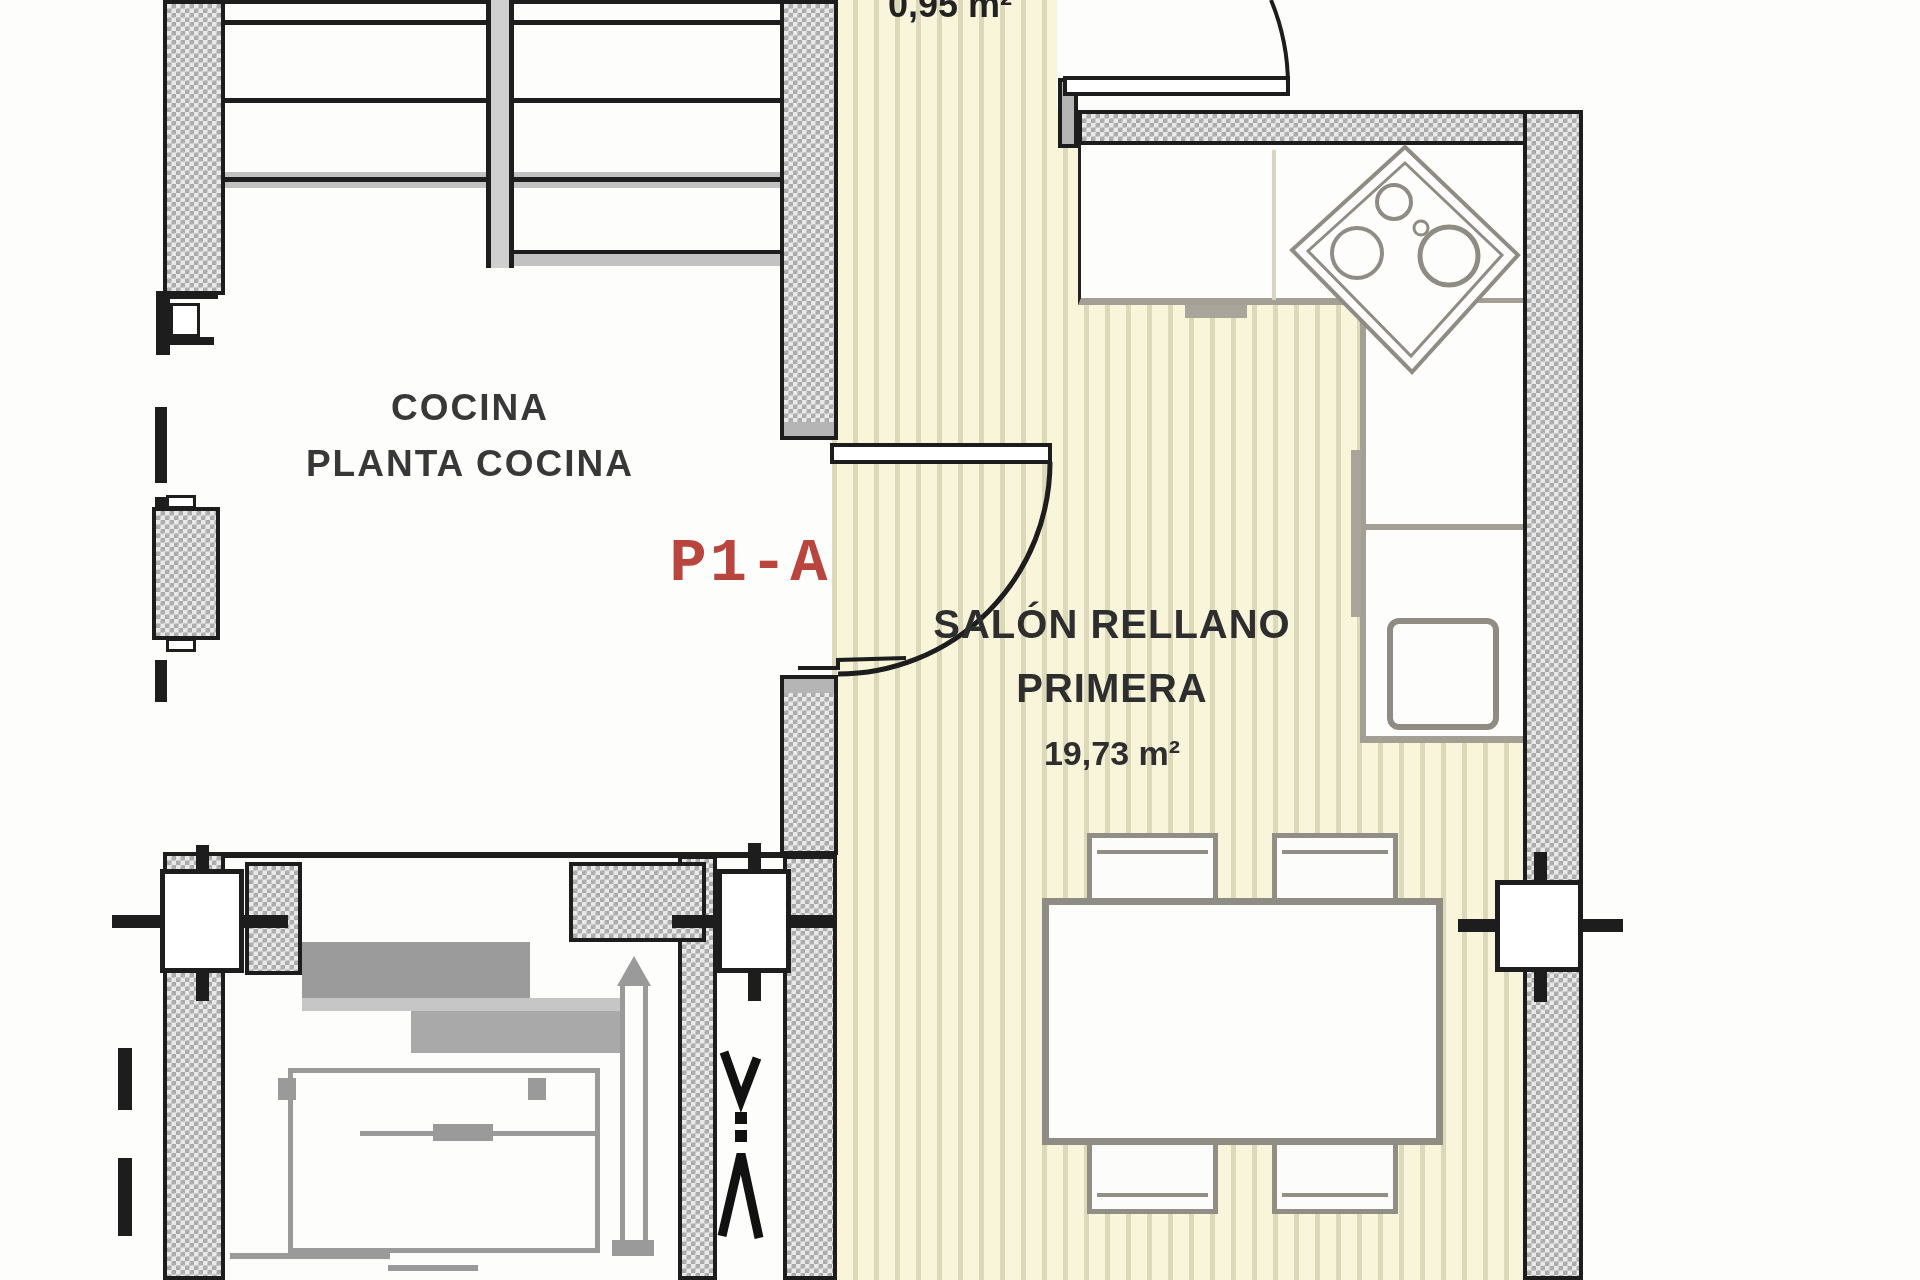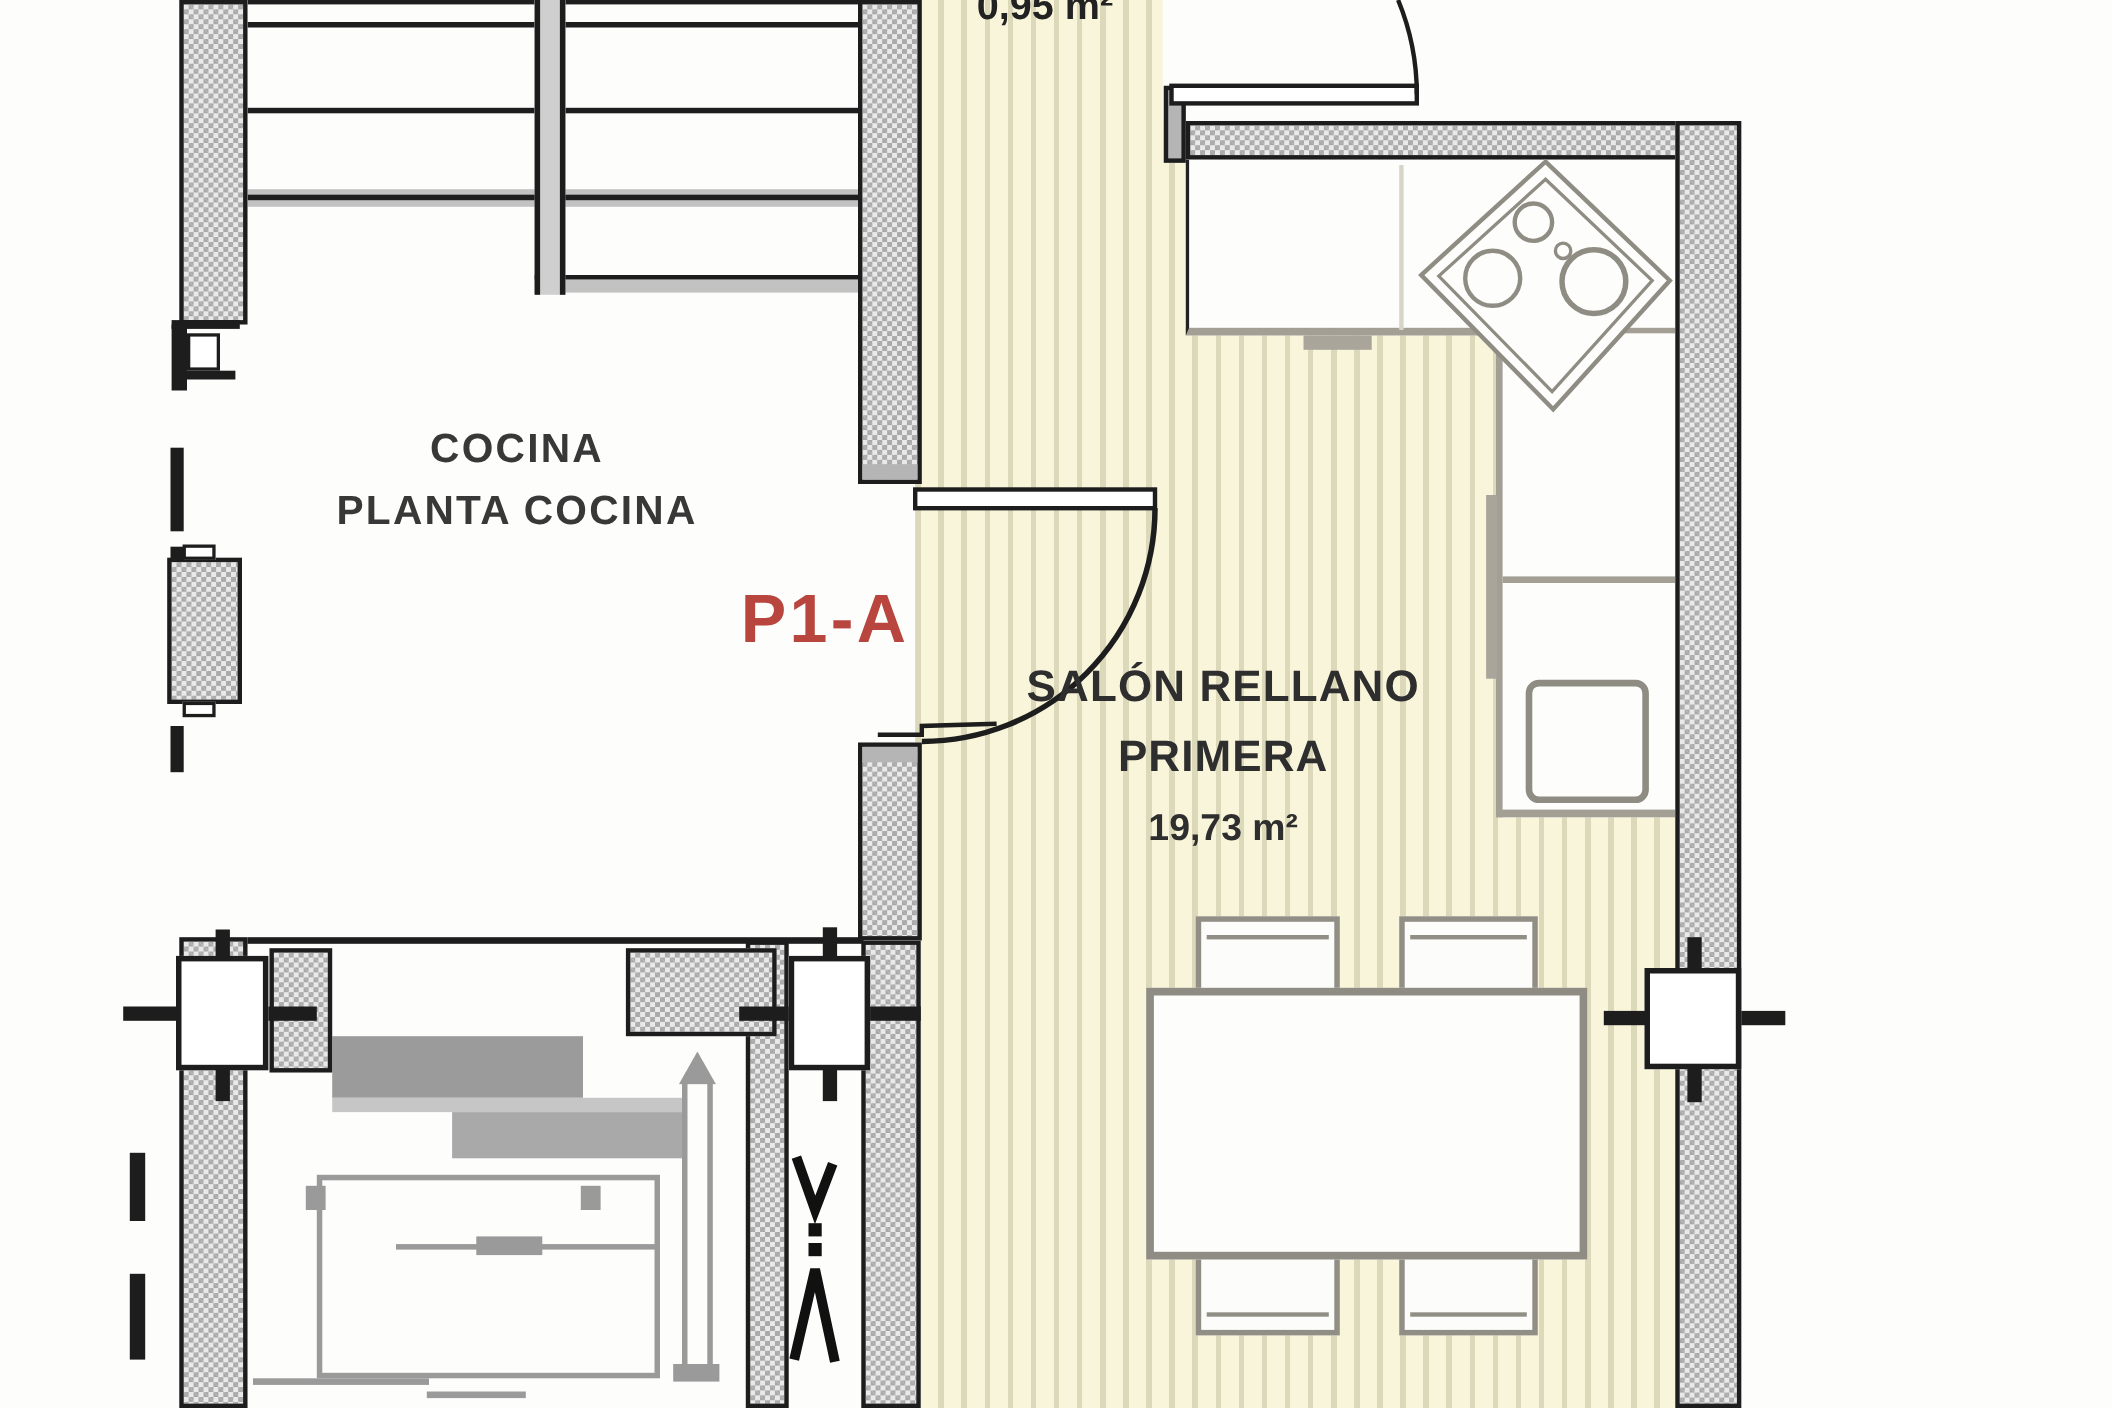--- a/index.html
+++ b/index.html
@@ -165,21 +165,21 @@
       <path d="M722 1236 L741 1154 L759 1238" fill="none" stroke-width="9"></path>
     </g>
   </svg>
 
 
   <div class="lbl" style="left:250px;top:380px;width:440px;font-size:37px;letter-spacing:2px;line-height:1.5;color:#383838;">
     <span>COCINA</span><br>
     <span>PLANTA COCINA</span>
   </div>
 
-  <div class="lbl" style="left:640px;top:528px;width:220px;font-size:62px;letter-spacing:3px;color:#b8453e;">P1-A</div>
+  <div class="lbl" style="left:640px;top:528px;width:220px;font-size:62px;letter-spacing:3px;color:#b8453e;font-family:Liberation Mono, monospace;">P1-A</div>
 
   <div class="lbl" style="left:852px;top:602px;width:520px;font-size:40px;letter-spacing:1px;">SALÓN RELLANO</div>
   <div class="lbl" style="left:852px;top:666px;width:520px;font-size:40px;letter-spacing:1px;">PRIMERA</div>
   <div class="lbl" style="left:852px;top:734px;width:520px;font-size:34px;text-align:center;">19,73 m²</div>
 
   <div class="lbl" style="left:845px;top:-16px;width:210px;font-size:36px;color:#222222;">0,95 m²</div>
 
 </div>
 
 </body></html>

